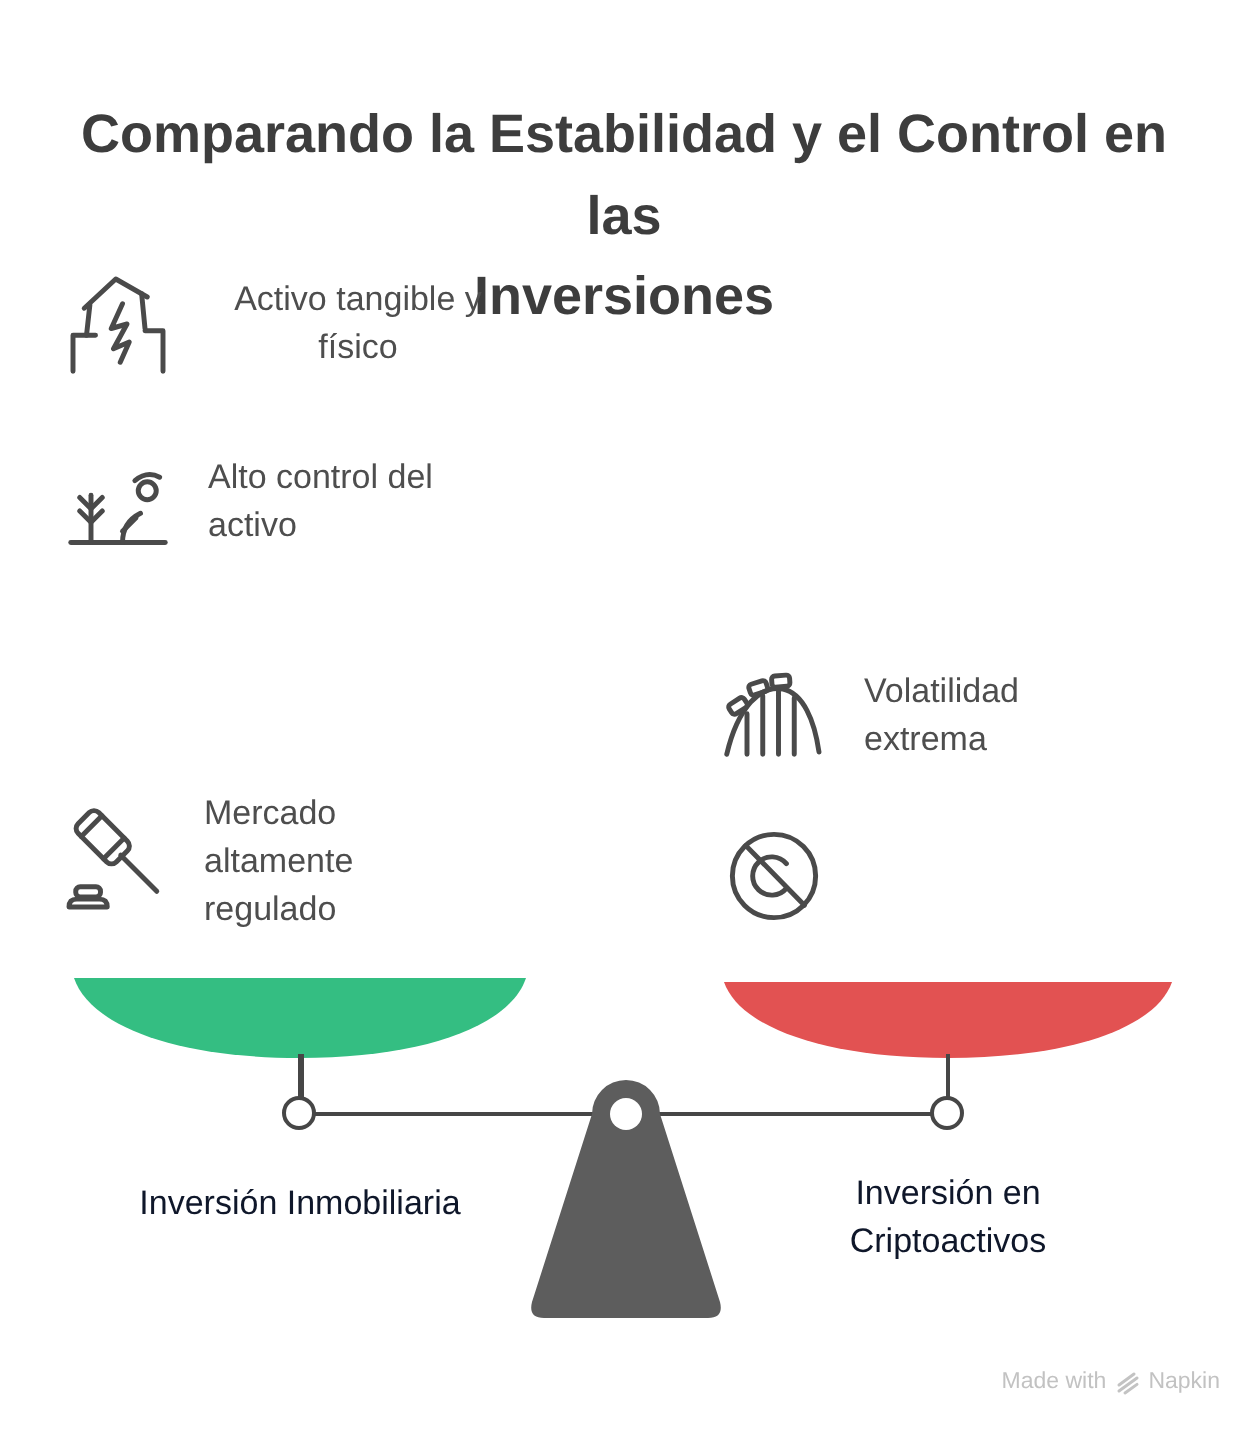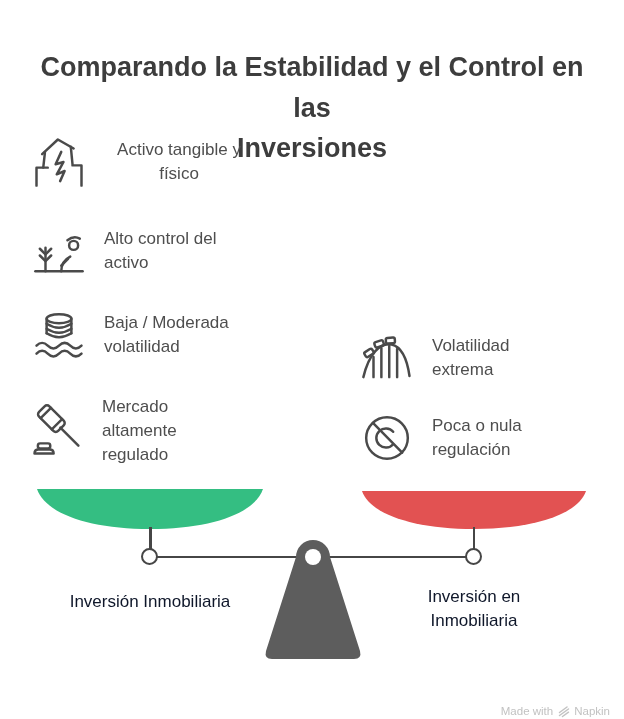--- a/index.html
+++ b/index.html
@@ -43,21 +43,21 @@
   .pivot-left  { left:141px; top:548px; }
   .pivot-right { left:465px; top:548px; }
   .fulcrum { position:absolute; left:263px; top:539px; width:100px; height:121px; z-index:3; }
 
   .pan-label { position:absolute; text-align:center; font-size:17px; color:#0f172a; line-height:1.4; white-space:pre-line; }
   .label-left  { left:40px;  top:590px; width:220px; }
   .label-right { left:394px; top:585px; width:160px; }
 
   .watermark {
     position:absolute; right:14px; top:684px; display:flex; align-items:center; gap:4px;
-    font-size:11.5px; color:#c2c2c2;margin-top:20px;
+    font-size:11.5px; color:#c2c2c2;
   }
 </style>
 </head>
 <body>
 
 <div class="canvas">
 
   <div class="title">Comparando la Estabilidad y el Control en las
 Inversiones</div>
 
@@ -85,35 +85,20 @@
         <path d="M26 42 Q26 33 34 29"></path>
         <circle cx="37" cy="19" r="4"></circle>
         <path d="M31.5 14.5 Q37 10 42.5 13"></path>
         <path d="M32 31 L26 37"></path>
       </svg>
     </div>
     <div class="txt" style="width:140px">Alto control del
 activo</div>
   </div>
 
-  <div class="row row-l3">
-    <div class="icon">
-      <svg width="54" height="54" viewBox="0 0 48 48">
-        <ellipse cx="24" cy="9.5" rx="11" ry="4"></ellipse>
-        <path d="M13 9.5 V22.5 M35 9.5 V22.5"></path>
-        <path d="M13 14 q11 7 22 0"></path>
-        <path d="M13 18.5 q11 7 22 0"></path>
-        <path d="M13 22.5 q11 7 22 0"></path>
-        <path d="M4 33.5 q5 -5 10 0 t10 0 t10 0 t10 0"></path>
-        <path d="M4 40.5 q5 -5 10 0 t10 0 t10 0 t10 0"></path>
-      </svg>
-    </div>
-    <div class="txt" style="width:155px">Baja / Moderada
-volatilidad</div>
-  </div>
 
   <div class="row row-l4">
     <div class="icon">
       <svg width="54" height="54" viewBox="0 0 48 48">
         <g transform="rotate(45 19 13)">
           <rect x="7" y="6.5" width="24" height="13" rx="3"></rect>
           <line x1="12" y1="6.5" x2="12" y2="19.5"></line>
           <line x1="26" y1="6.5" x2="26" y2="19.5"></line>
         </g>
         <path d="M27 21 L43 37"></path>
@@ -143,22 +128,20 @@
   </div>
 
   <div class="row row-r4">
     <div class="icon">
       <svg width="54" height="54" viewBox="0 0 48 48">
         <circle cx="24" cy="24" r="18.5"></circle>
         <path d="M29.5 18.5 A8.5 8.5 0 1 0 29.5 29.5"></path>
         <path d="M11.5 10.5 L37.5 37"></path>
       </svg>
     </div>
-    <div class="txt" style="width:115px">Poca o nula
-regulación</div>
   </div>
 
   <svg class="pan pan-left" viewBox="0 0 228 41" preserveAspectRatio="none">
     <path d="M1 1 H227 C219 25 176 41 114 41 C52 41 9 25 1 1 Z" fill="#34be82"></path>
   </svg>
   <svg class="pan pan-right" viewBox="0 0 228 41" preserveAspectRatio="none">
     <path d="M1 1 H227 C219 25 176 41 114 41 C52 41 9 25 1 1 Z" fill="#e25252"></path>
   </svg>
 
   <div class="stem stem-left"></div>
@@ -167,21 +150,21 @@
   <div class="pivot pivot-left"></div>
   <div class="pivot pivot-right"></div>
 
   <svg class="fulcrum" viewBox="0 0 100 121">
     <path d="M50 1 A17 17 0 0 1 67 18 L97 112 q2 8 -6 8 H9 q-8 0 -6 -8 L33 18 A17 17 0 0 1 50 1 Z" fill="#5d5d5d"></path>
     <circle cx="50" cy="18" r="8" fill="#ffffff"></circle>
   </svg>
 
   <div class="pan-label label-left">Inversión Inmobiliaria</div>
   <div class="pan-label label-right">Inversión en
-Inmobiliaria</div>
+Criptoactivos</div>
 
   <div class="watermark">
     <span>Made with</span>
     <svg width="13" height="14" viewBox="0 0 13 14" style="stroke:#c3c3c3; stroke-width:1.5; fill:none; stroke-linecap:round;">
       <path d="M2.5 8.5 L10 3 M2.5 11.5 L11.5 5 M5.5 12.5 L11.5 8.2"></path>
     </svg>
     <span>Napkin</span>
   </div>
 
 </div>

